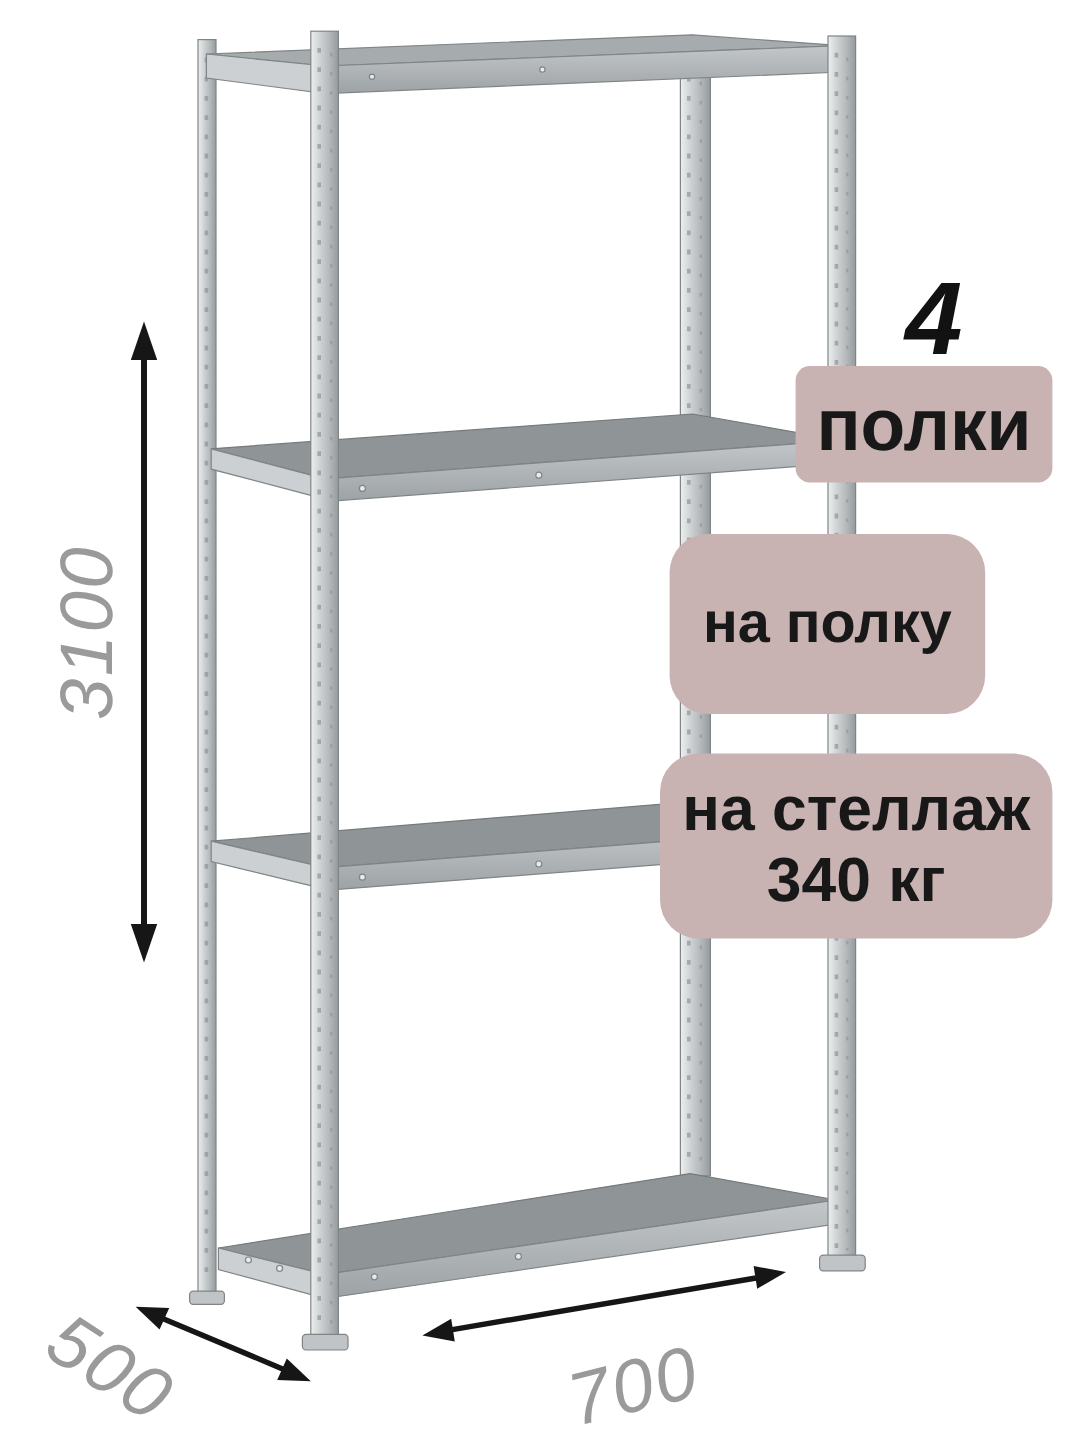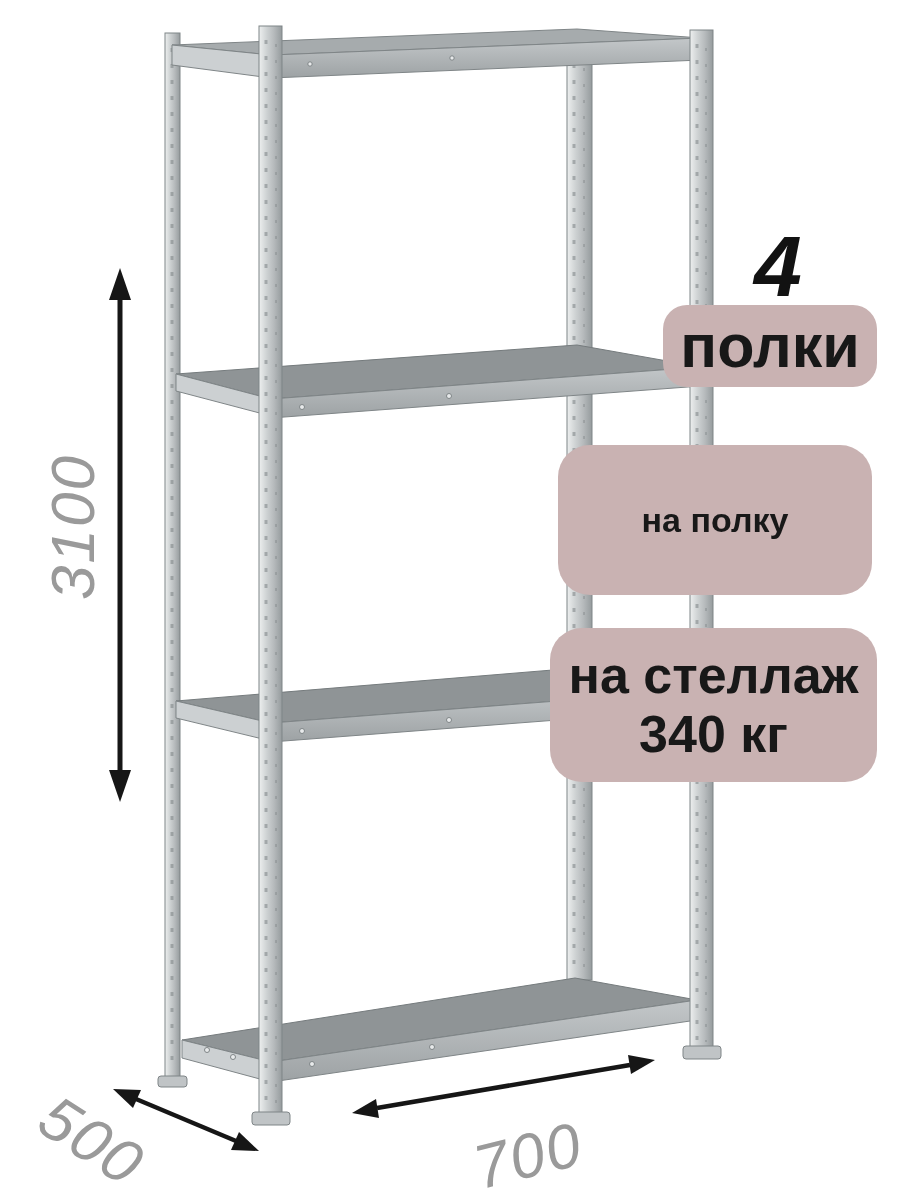--- a/index.html
+++ b/index.html
@@ -25,22 +25,22 @@
     display:flex;align-items:center;justify-content:center;white-space:nowrap;
   }
   #dim-height{left:-4px;top:490px;width:152px;height:74px;transform:rotate(-90deg);}
   #dim-depth{left:34px;top:1104px;width:116px;height:72px;transform:rotate(33deg);}
   #dim-width{left:470px;top:1120px;width:116px;height:70px;transform:rotate(-14deg);}
   .badge{
     position:absolute;background:var(--badge-bg);color:var(--badge-text);
     font-weight:bold;display:flex;flex-direction:column;align-items:center;
     justify-content:center;text-align:center;
   }
-  #badge-count{left:663px;top:305px;width:214px;height:82px;border-radius:24px;font-size:61px;}
-  #badge-shelf-load{left:558px;top:445px;width:314px;height:150px;border-radius:32px;font-size:34px;line-height:1.14;}
+  #badge-count{left:663px;top:305px;width:214px;height:97px;border-radius:12px;font-size:61px;}
+  #badge-shelf-load{left:558px;top:445px;width:263px;height:150px;border-radius:32px;font-size:48px;line-height:1.14;}
   #badge-rack-load{left:550px;top:628px;width:327px;height:154px;border-radius:32px;font-size:52px;line-height:1.14;}
   #count-value{
     position:absolute;left:728px;top:224px;width:100px;height:84px;
     font-size:86px;font-weight:bold;font-style:italic;color:#121212;
     display:flex;align-items:center;justify-content:center;
   }
 </style>
 </head>
 <body>
 

